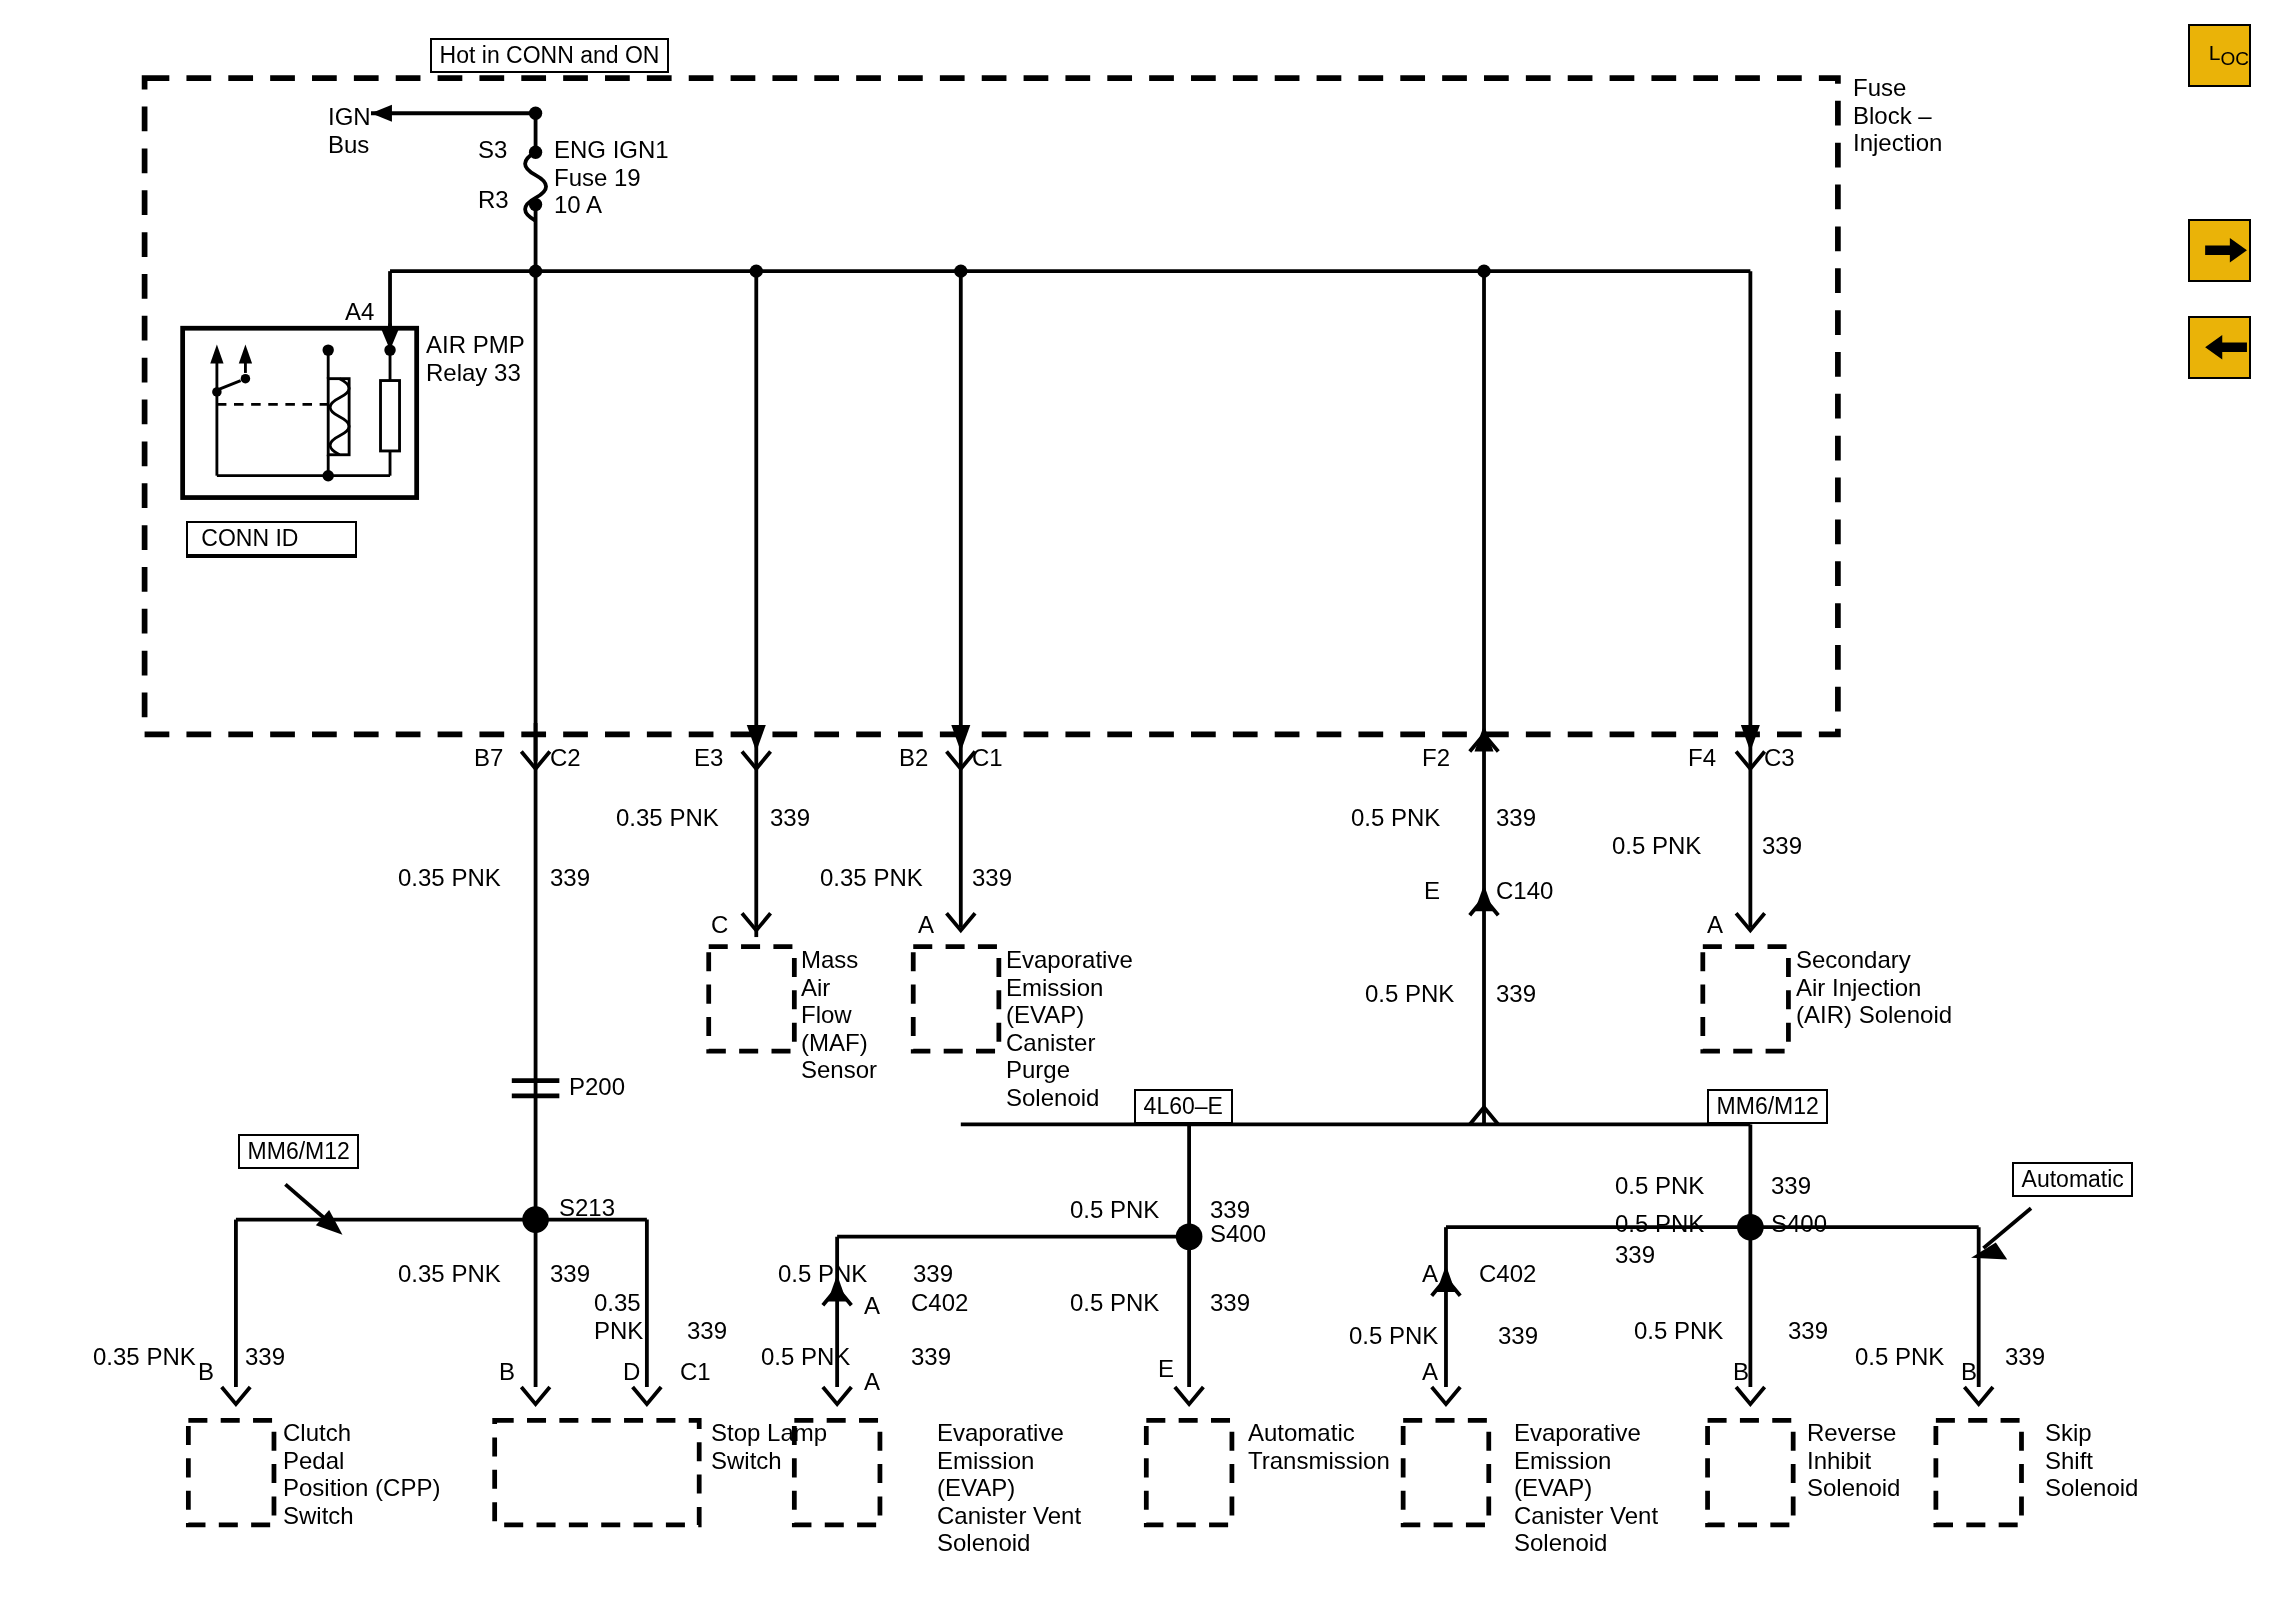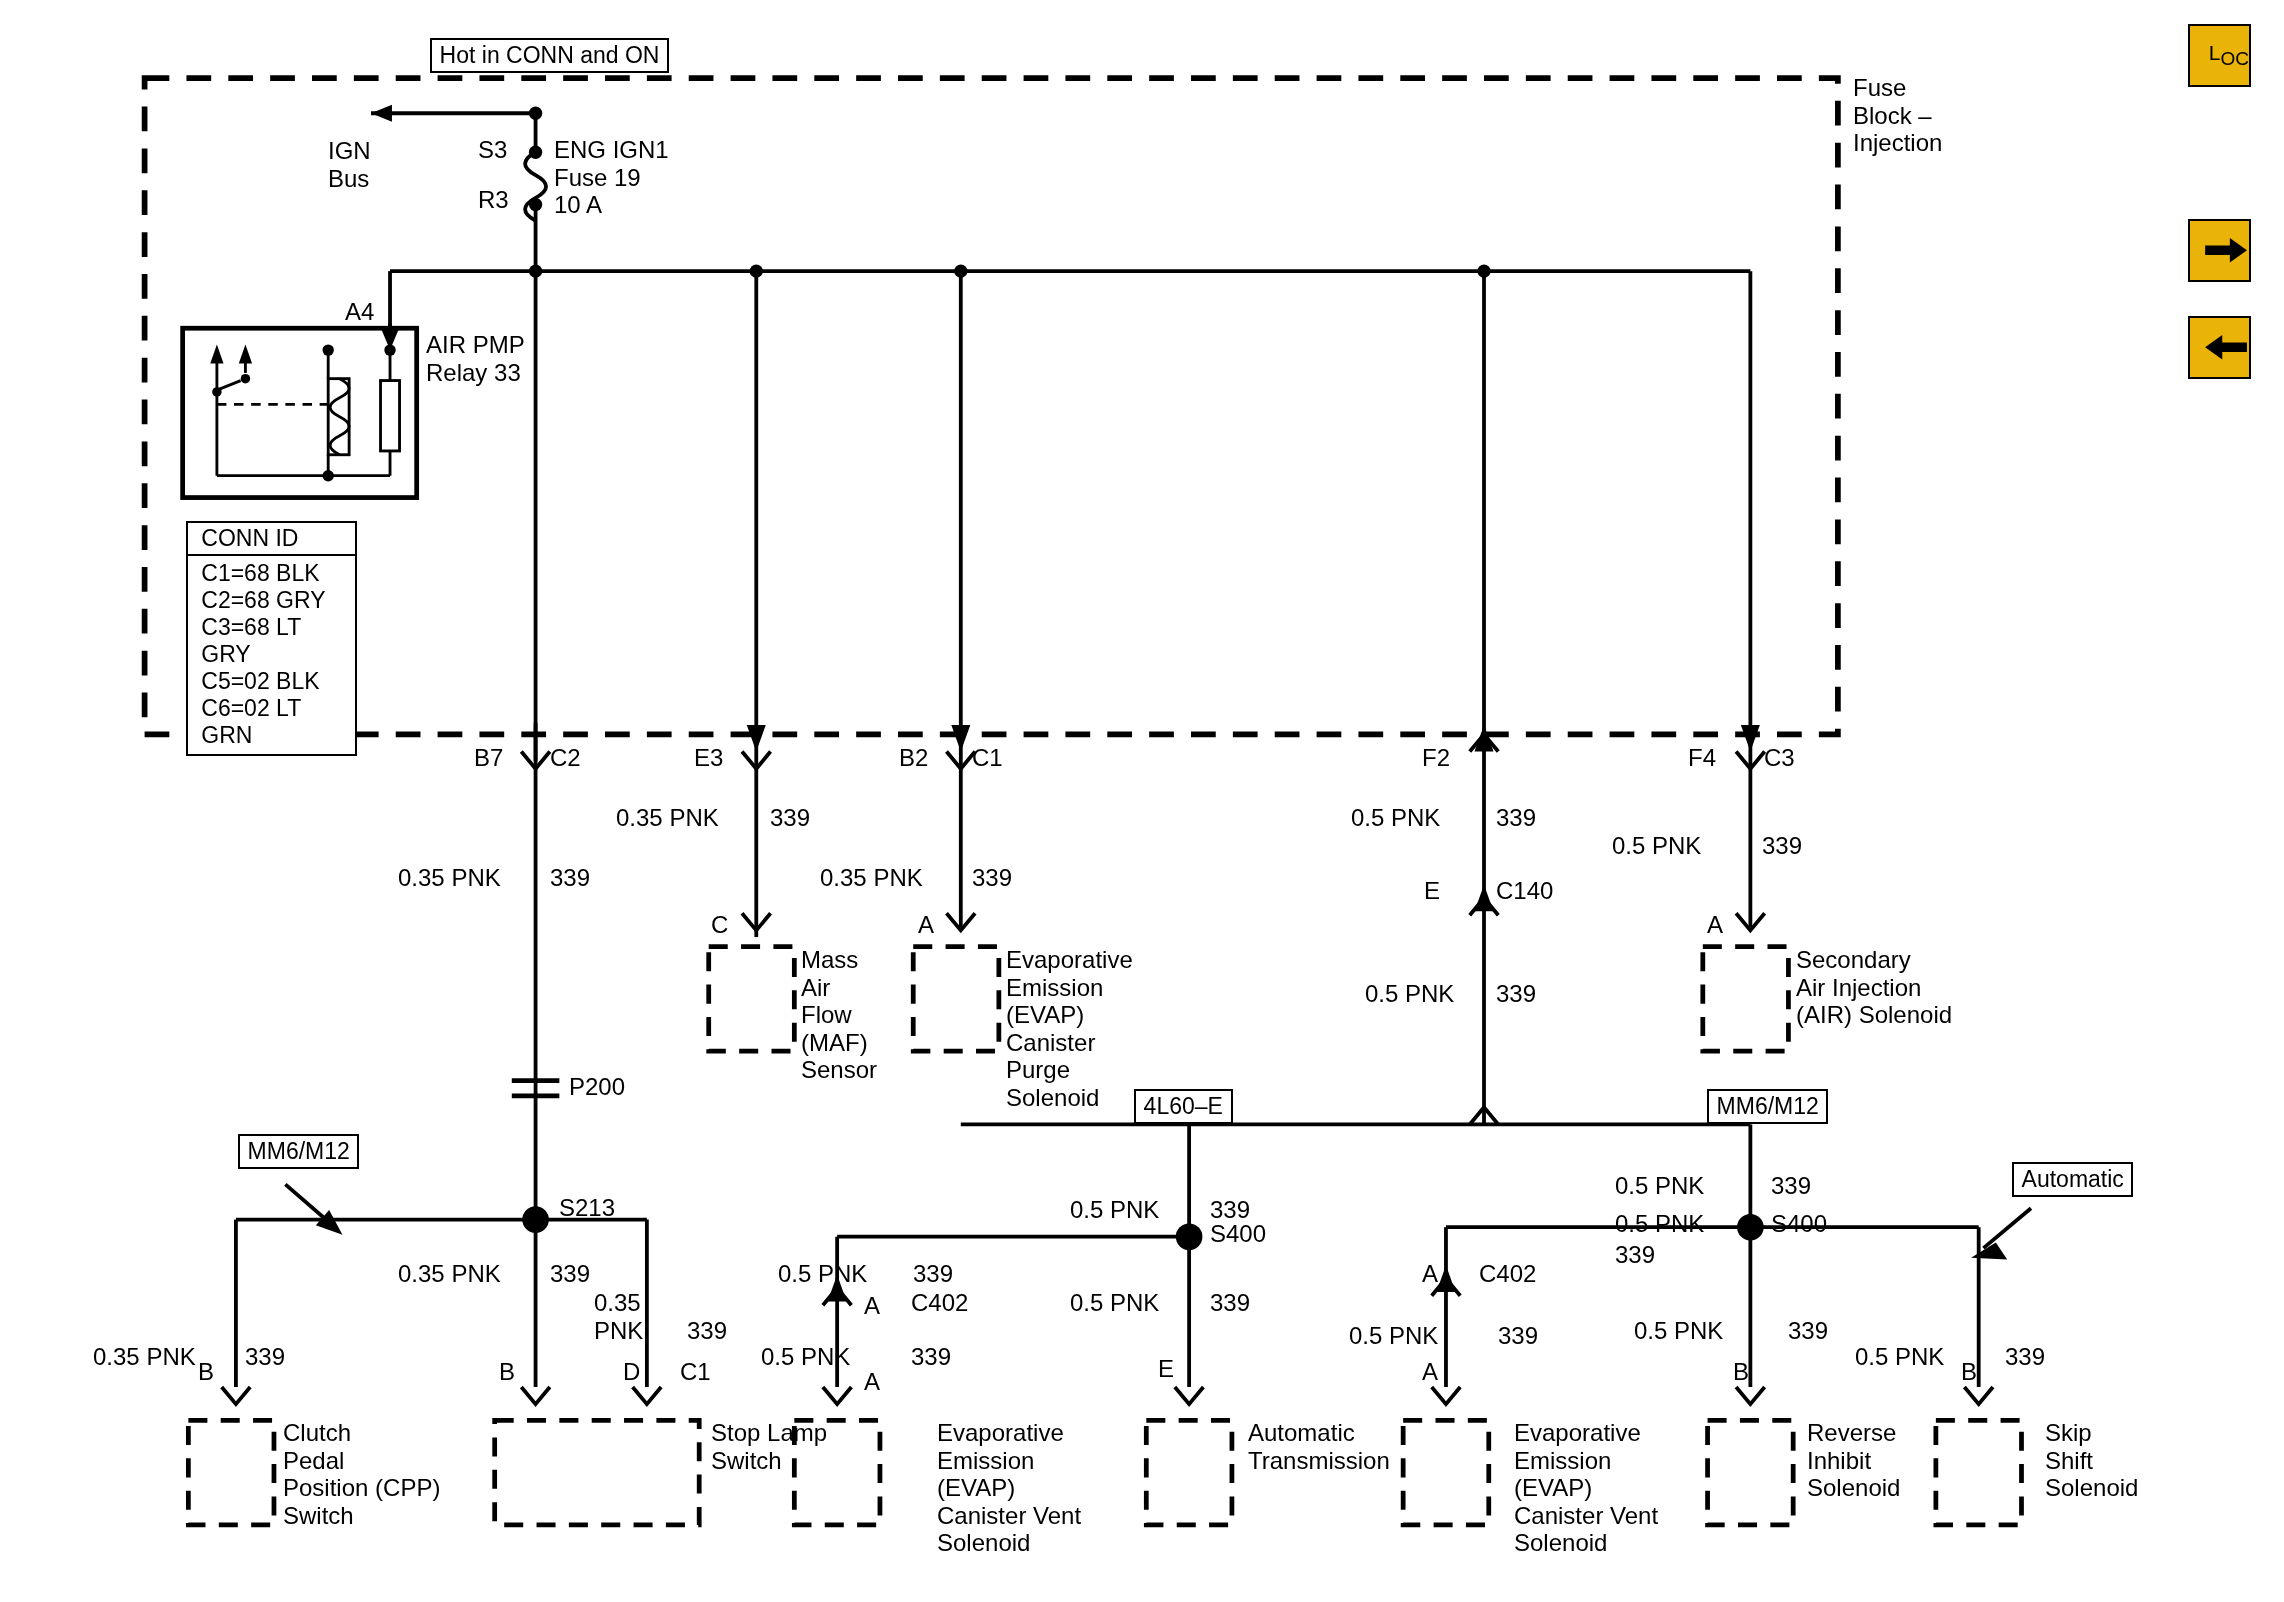--- a/index.html
+++ b/index.html
@@ -157,38 +157,31 @@
 
       <line x1="2135" y1="1270" x2="2085" y2="1312" stroke-width="4"></line>
       <polygon points="2072,1322 2098,1306 2110,1324" fill="#000" stroke="none"></polygon>
     </g>
   </svg>
 
   <div class="boxlbl" style="left:430px;top:38px;">Hot in CONN and ON</div>
 
   <div class="lbl" style="left:1853px;top:74px;"><span>Fuse</span><br><span>Block –</span><br><span>Injection</span></div>
 
-  <div class="lbl" style="left:328px;top:103px;margin-top:34px;"><span>IGN</span><br><span>Bus</span></div>
+  <div class="lbl" style="left:328px;top:103px;"><span>IGN</span><br><span>Bus</span></div>
 
   <div class="lbl" style="left:478px;top:136px;">S3</div>
   <div class="lbl" style="left:478px;top:186px;">R3</div>
   <div class="lbl" style="left:554px;top:136px;"><span>ENG IGN1</span><br><span>Fuse 19</span><br><span>10 A</span></div>
 
   <div class="lbl" style="left:345px;top:298px;">A4</div>
   <div class="lbl" style="left:426px;top:331px;"><span>AIR PMP</span><br><span>Relay 33</span></div>
 
   <div class="connid" style="left:186px;top:521px;width:167px;">
     <div class="hdr">CONN ID</div>
-    <div class="rows">
-      <div class="row">C1=68 BLK</div>
-      <div class="row">C2=68 GRY</div>
-      <div class="row">C3=68 LT GRY</div>
-      <div class="row">C5=02 BLK</div>
-      <div class="row">C6=02 LT GRN</div>
-    </div>
   </div>
 
   <div class="lbl" style="left:474px;top:744px;text-align:right;">B7</div>
   <div class="lbl" style="left:550px;top:744px;">C2</div>
   <div class="lbl" style="left:694px;top:744px;">E3</div>
   <div class="lbl" style="left:899px;top:744px;">B2</div>
   <div class="lbl" style="left:972px;top:744px;">C1</div>
   <div class="lbl" style="left:1422px;top:744px;">F2</div>
   <div class="lbl" style="left:1688px;top:744px;">F4</div>
   <div class="lbl" style="left:1764px;top:744px;">C3</div>

